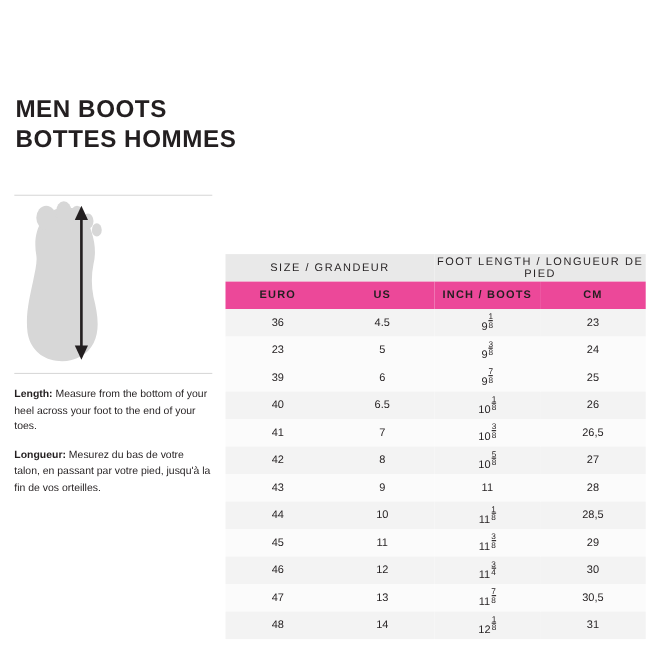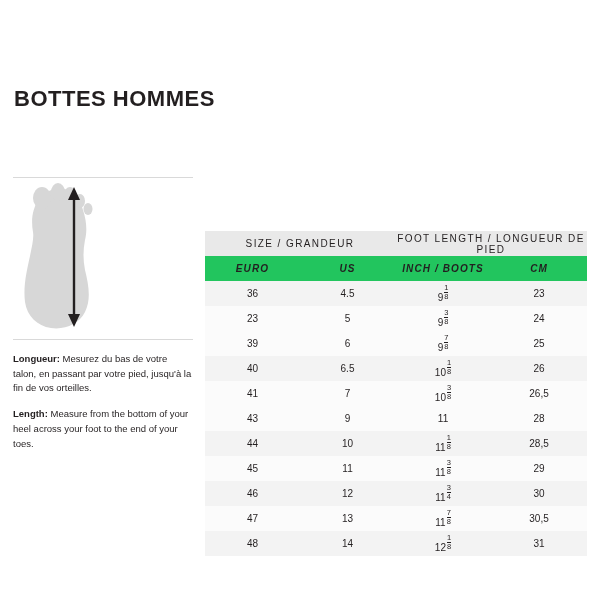--- a/index.html
+++ b/index.html
@@ -90,24 +90,23 @@
     letter-spacing: 1.4px;
     font-weight: normal;
     color: #3a3a3a;
     background: #e9e9e9;
     height: 27px;
   }
   .col-head th {
     font-size: 9.5px;
     letter-spacing: 1.1px;
     font-weight: bold;
-    background: #22c55e;
+    background: #ec4899;
     color: #231f20;
     height: 26px;
-    font-style: italic;
   }
   tr.odd td { background: #f3f3f3; }
   tr.even td { background: #fbfbfb; }
   td.bold { font-weight: normal; }
   .frac {
     display: inline-block;
     font-size: 7.5px;
     line-height: 1;
     vertical-align: 0.28em;
     margin-left: 1px;
@@ -115,20 +114,21 @@
   .frac .num { display: block; }
   .frac .den { display: block; border-top: 1px solid #231f20; }
   .cell-inner { display: inline-block; }
 </style>
 </head>
 <body>
 
 <div class="page">
 
   <div class="titles">
+    <div class="title-line">MEN BOOTS</div>
     <div class="title-line">BOTTES HOMMES</div>
   </div>
 
   <div class="left-panel">
     <div class="foot-figure">
       <svg width="180" height="162" viewBox="0 0 180 162" xmlns="http://www.w3.org/2000/svg">
         <g fill="#d7d7d7">
           <path d="M20 54 C16 32, 26 14, 42 11 C56 8, 66 18, 70 32 C74 44, 74 54, 72 62 C70 72, 70 82, 72 92
                    C76 108, 78 122, 72 134 C66 146, 52 152, 38 150 C24 148, 14 138, 12 124
                    C10 108, 14 92, 17 78 C19 68, 21 60, 20 54 Z"></path>
@@ -139,22 +139,22 @@
           <ellipse cx="75" cy="31" rx="4.5" ry="6"></ellipse>
         </g>
         <g stroke="#231f20" stroke-width="2.4" fill="none">
           <line x1="61" y1="18" x2="61" y2="140"></line>
         </g>
         <polygon points="61,9 55,22 67,22" fill="#231f20"></polygon>
         <polygon points="61,149 55,136 67,136" fill="#231f20"></polygon>
       </svg>
     </div>
     <div class="desc">
+      <p><b>Length:</b><span> Measure from the bottom of your heel across your foot to the end of your toes.</span></p>
       <p><b>Longueur:</b><span> Mesurez du bas de votre talon, en passant par votre pied, jusqu'à la fin de vos orteilles.</span></p>
-      <p><b>Length:</b><span> Measure from the bottom of your heel across your foot to the end of your toes.</span></p>
     </div>
   </div>
 
   <div class="table-wrap">
     <table class="size-table">
       <colgroup>
         <col style="width:95px">
         <col style="width:95px">
         <col style="width:96px">
         <col style="width:96px">
@@ -195,20 +195,26 @@
             <td class="bold">6.5</td>
             <td><span class="cell-inner">10</span><span class="frac"><span class="num">1</span><span class="den">8</span></span></td>
             <td>26</td>
           </tr>
           <tr class="even">
             <td class="bold">41</td>
             <td class="bold">7</td>
             <td><span class="cell-inner">10</span><span class="frac"><span class="num">3</span><span class="den">8</span></span></td>
             <td>26,5</td>
           </tr>
+          <tr class="odd">
+            <td class="bold">42</td>
+            <td class="bold">8</td>
+            <td><span class="cell-inner">10</span><span class="frac"><span class="num">5</span><span class="den">8</span></span></td>
+            <td>27</td>
+          </tr>
           <tr class="even">
             <td class="bold">43</td>
             <td class="bold">9</td>
             <td><span class="cell-inner">11</span></td>
             <td>28</td>
           </tr>
           <tr class="odd">
             <td class="bold">44</td>
             <td class="bold">10</td>
             <td><span class="cell-inner">11</span><span class="frac"><span class="num">1</span><span class="den">8</span></span></td>

